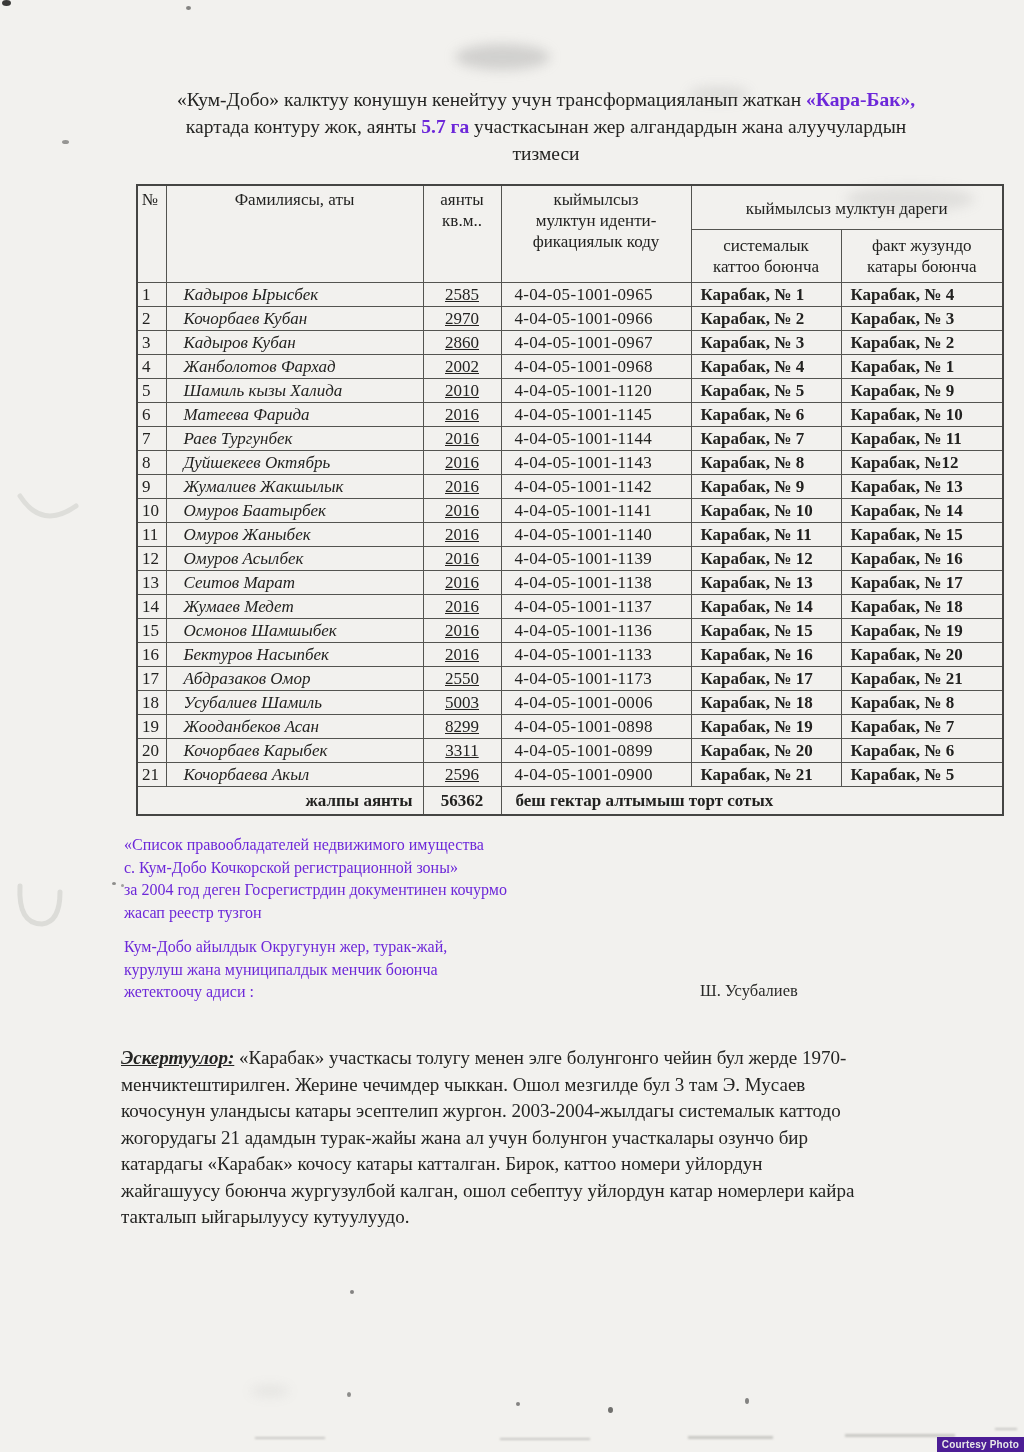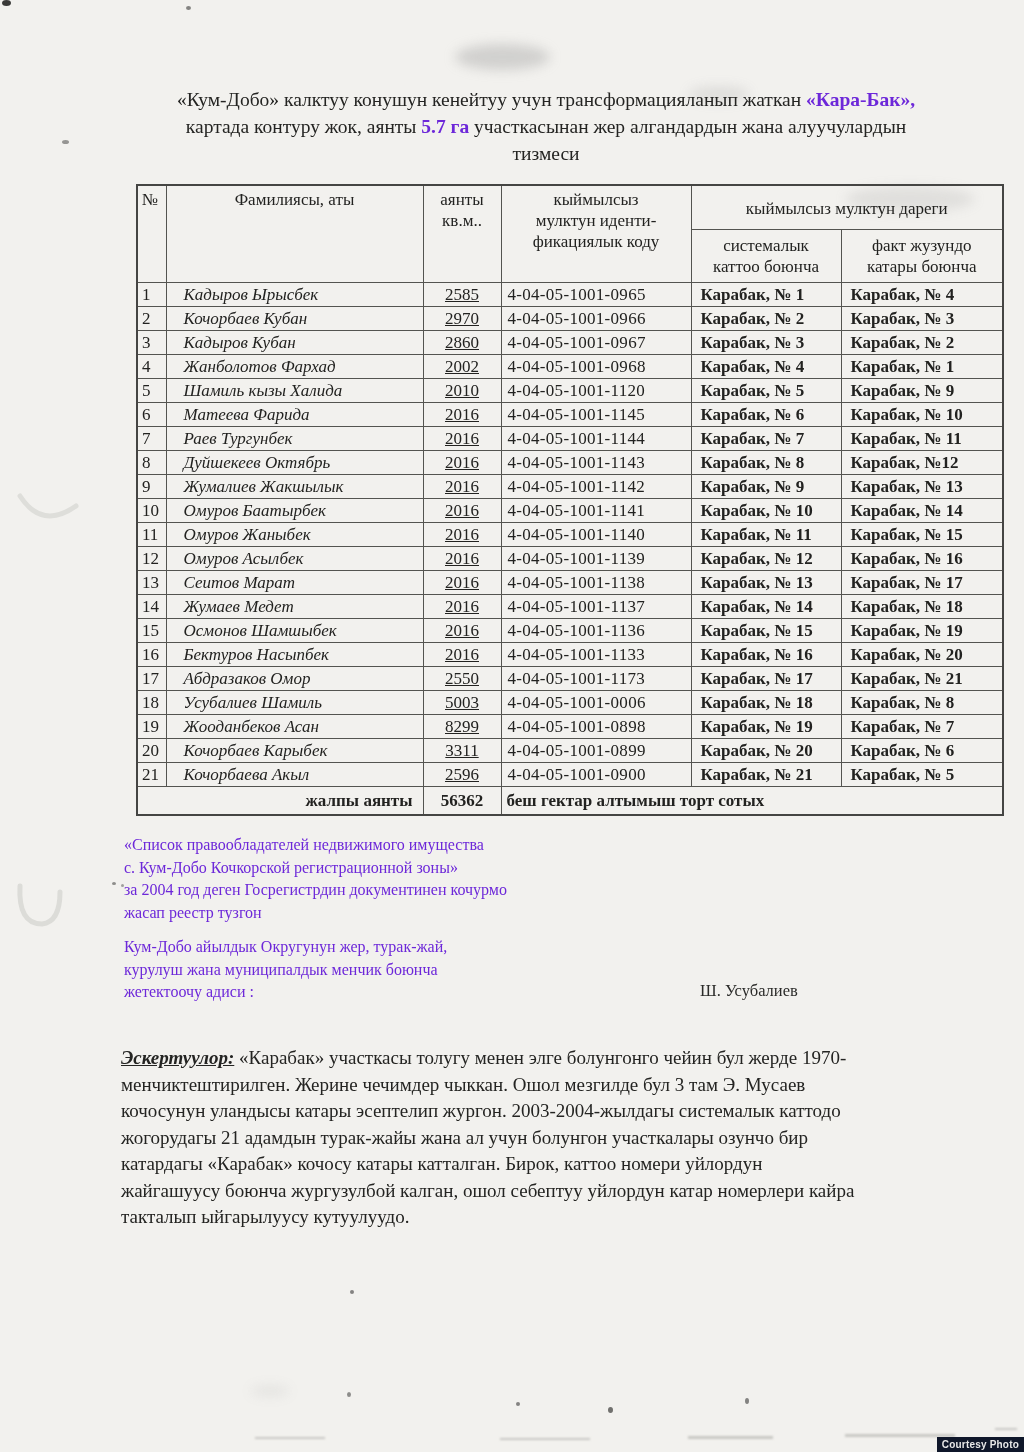--- a/index.html
+++ b/index.html
@@ -34,39 +34,39 @@
   th,td{border:1.6px solid #545450;overflow:hidden;}
   thead th{
     font-weight:normal;white-space:pre-line;vertical-align:top;
     text-align:center;padding:3px 2px 2px;line-height:21px;
   }
   thead tr.sub th{vertical-align:middle;padding-top:2px;}
   tbody td{height:23px;line-height:23px;vertical-align:middle;padding:0 5px;}
   td.c-n{padding-left:4px;}
   td.c-name{padding-left:17px;font-style:italic;}
   td.c-area{text-align:center;text-decoration:underline;}
-  td.c-code{padding-left:6px;letter-spacing:.3px;}
+  td.c-code{padding-left:13px;letter-spacing:.3px;}
   td.c-addr_sys,td.c-addr_fact{padding-left:9px;font-weight:bold;}
   tfoot td{height:25px;font-weight:bold;vertical-align:middle;}
   tfoot .tot-label{text-align:right;padding-right:10px;}
   tfoot .tot-area{text-align:center;}
-  tfoot .tot-text{padding-left:5px;}
+  tfoot .tot-text{padding-left:14px;}
 
   
   .blk{position:absolute;font-size:16px;line-height:22.5px;color:#6d28d9;}
   .blk-list{left:124px;top:834px;}
   .blk-official{left:124px;top:936px;}
   .signature{position:absolute;left:700px;top:981px;font-size:16.5px;color:#2b2b29;}
   .blk-remark{left:121px;top:1045px;width:850px;font-size:19px;line-height:26.5px;color:#242422;}
   .remark-label{font-weight:bold;font-style:italic;text-decoration:underline;}
 
   
   .badge{
     position:absolute;right:0px;bottom:0px;height:15px;
-    background:#0f172a;color:#e8e8e8;
+    background:#4c1d95;color:#e8e8e8;
     font-family:"Liberation Sans","DejaVu Sans",sans-serif;
     font-size:10px;font-weight:bold;line-height:15px;padding:0 5px;letter-spacing:.2px;
   }
 </style>
 </head>
 <body>
 
 <div class="page">
 
   <div class="smudge" style="left:455px;top:44px;width:95px;height:26px;"></div>

